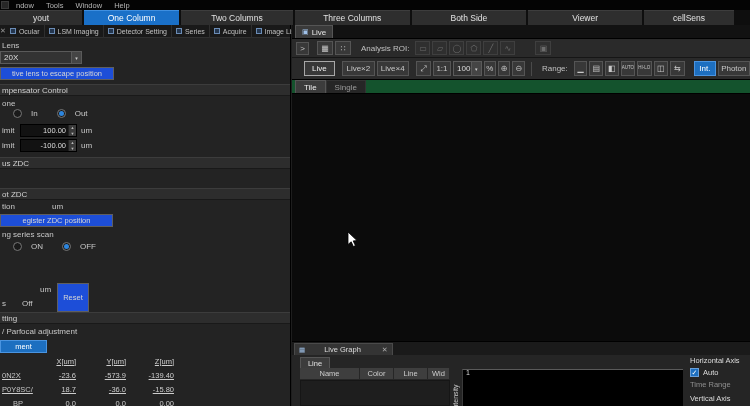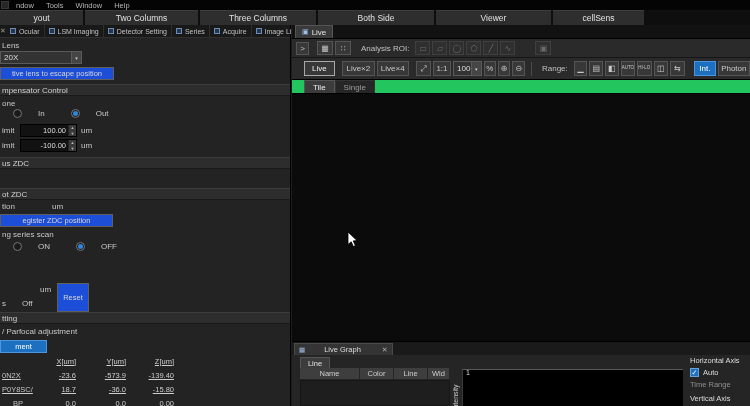--- a/index.html
+++ b/index.html
@@ -28,21 +28,21 @@
   .section-h { position:absolute; left:0; right:0; height:12px; background:#2d2d2d; border-top:1px solid #3c3c3c; border-bottom:1px solid #191919; line-height:11px; padding-left:2px; color:#d0d0d0; font-size:8px; }
   .btn { position:absolute; background:#1d4ed8; border:1px solid #5f5f5f; color:#d5d5d5; font-size:7.5px; display:flex; align-items:center; justify-content:center; overflow:hidden; white-space:nowrap; }
   .btn.blue { background:#1d6fc0; border-color:#4a94e0; color:#fff; }
   .select { position:absolute; background:#333; border:1px solid #5a5a5a; display:flex; align-items:center; }
   .select .val { flex:1; padding-left:3px; overflow:hidden; white-space:nowrap; color:#ddd; }
   .select .arr { width:10px; height:100%; background:#454545; border-left:1px solid #5a5a5a; display:flex; align-items:center; justify-content:center; font-size:5px; color:#ccc; }
   .inp { position:absolute; background:#121212; border:1px solid #000; display:flex; align-items:center; }
   .inp .val { flex:1; text-align:right; padding-right:2px; font-size:7.5px; color:#ddd; }
   .spin { width:8px; height:100%; display:flex; flex-direction:column; background:#3a3a3a; border-left:1px solid #222; }
   .spin span { flex:1; font-size:4px; line-height:5px; text-align:center; color:#bbb; }
-  .radio-row { position:absolute; display:flex; align-items:flex-end; gap:16px; }
+  .radio-row { position:absolute; display:flex; align-items:flex-end; gap:9px; }
   .radio { width:9px; height:9px; border-radius:50%; background:#1a1a1a; border:1px solid #777; display:inline-flex; align-items:center; justify-content:center; }
   .radio.sel::after { content:""; width:5px; height:5px; border-radius:50%; background:#2e86de; }
   .rlabel { font-size:8px; color:#c8c8c8; margin-right:10px; }
 
   .ltable { position:absolute; top:316px; left:0; width:185px; font-size:7.5px; }
   .lrow { display:flex; height:14px; align-items:center;text-decoration:underline; }
   .lc-name { width:50px; padding-left:2px; overflow:hidden; white-space:nowrap; color:#c4c4c4; }
   .lc-x { width:28px; text-align:right; padding-right:2px; }
   .lc-y { width:50px; text-align:right; padding-right:2px; }
   .lc-z { width:48px; text-align:right; padding-right:2px; }
@@ -55,21 +55,21 @@
   .doc-tab .dicon { font-size:7px; color:#9fc0e8; }
 
   .toolbar1 { height:19px; background:#2a2a2a; border-bottom:1px solid #161616; display:flex; align-items:center; gap:2px; padding-left:4px; }
   .toolbar2 { height:22px; background:#2a2a2a; border-bottom:1px solid #000; display:flex; align-items:center; gap:2px; padding-left:12px; }
   .ibtn { background:#383838; border:1px solid #555; color:#c8c8c8; display:flex; align-items:center; justify-content:center; font-size:8px; }
   .ibtn.disabled { background:#2f2f2f; border-color:#3f3f3f; color:#6c6c6c; }
   .tb-lbl { color:#c0c0c0; font-size:8px; margin:0 4px; }
   .vsep { width:1px; height:14px; background:#4a4a4a; margin:0 4px; }
   .tinytxt { font-size:4.5px; line-height:4.5px; text-align:center; }
 
-  .view-tabs { height:14px; background:#22c55e; border-bottom:1px solid #000; display:flex; align-items:flex-end; padding-left:12px; }
+  .view-tabs { height:14px; background:#14532d; border-bottom:1px solid #000; display:flex; align-items:flex-end; padding-left:3px; }
   .vtab { height:13px; display:flex; align-items:center; justify-content:center; font-size:8px; padding:0 8px; }
   .vtab.active { background:#3c3c3c; color:#eee; border:1px solid #555; border-bottom:none; }
   .vtab.inactive { background:#262626; color:#9a9a9a; border:1px solid #333; border-bottom:none; }
 
   .image-area { position:absolute; top:69px; left:0; right:0; bottom:65px; background:#0b0b0b; }
   .cursor { position:absolute; left:55px; top:137px; }
 
   
   .bottom-panel { position:absolute; left:0; right:0; bottom:0; height:65px; background:#252525; border-top:1px solid #000; }
   .gtab-row { height:13px; background:#1a1a1a; display:flex; align-items:flex-end; }
@@ -98,20 +98,21 @@
   <div class="menubar">
     <span class="appicon"></span>
     <span>ndow</span>
     <span>Tools</span>
     <span>Window</span>
     <span>Help</span>
   </div>
 
   <div class="layout-tabs">
     <div class="ltab" style="width:83px">yout</div>
+    <div class="ltab active" style="width:96px">One Column</div>
     <div class="ltab" style="width:113px">Two Columns</div>
     <div class="ltab" style="width:116px">Three Columns</div>
     <div class="ltab" style="width:116px">Both Side</div>
     <div class="ltab" style="width:115px">Viewer</div>
     <div class="ltab" style="width:91px;margin-right:16px">cellSens</div>
   </div>
 
   <div class="left-panel">
     <div class="tool-tabs">
       <span class="tclose">✕</span>

